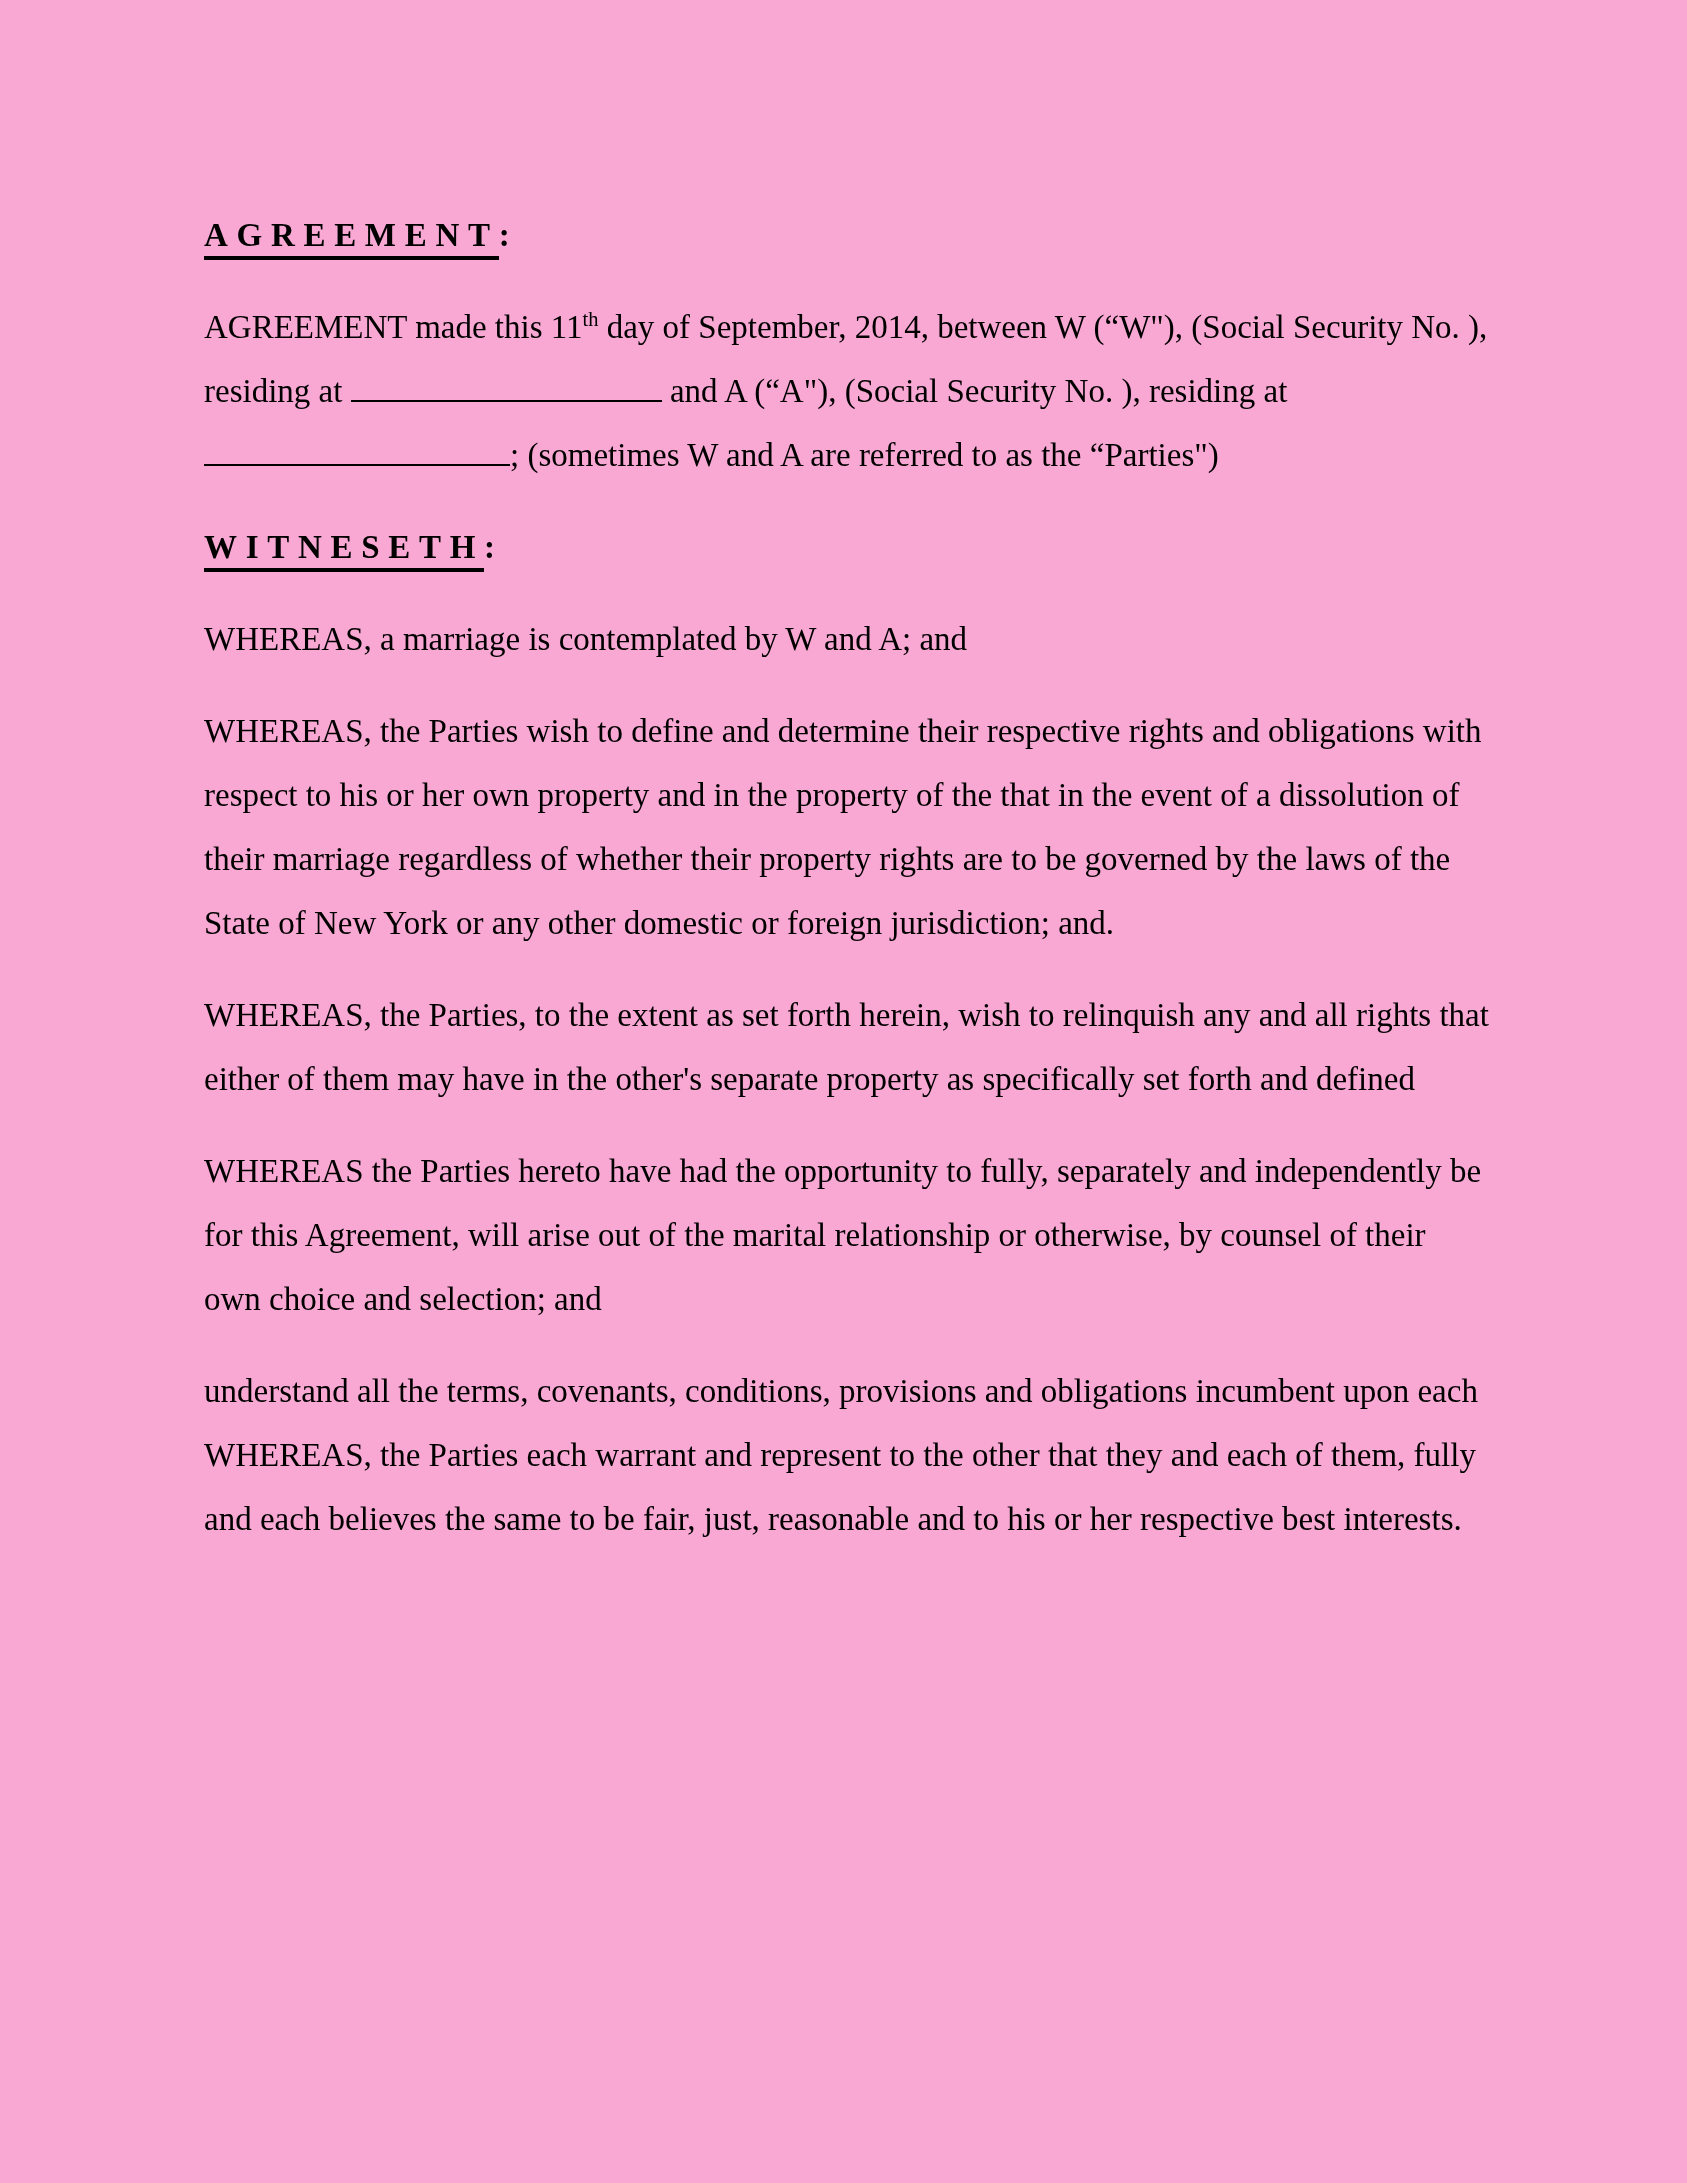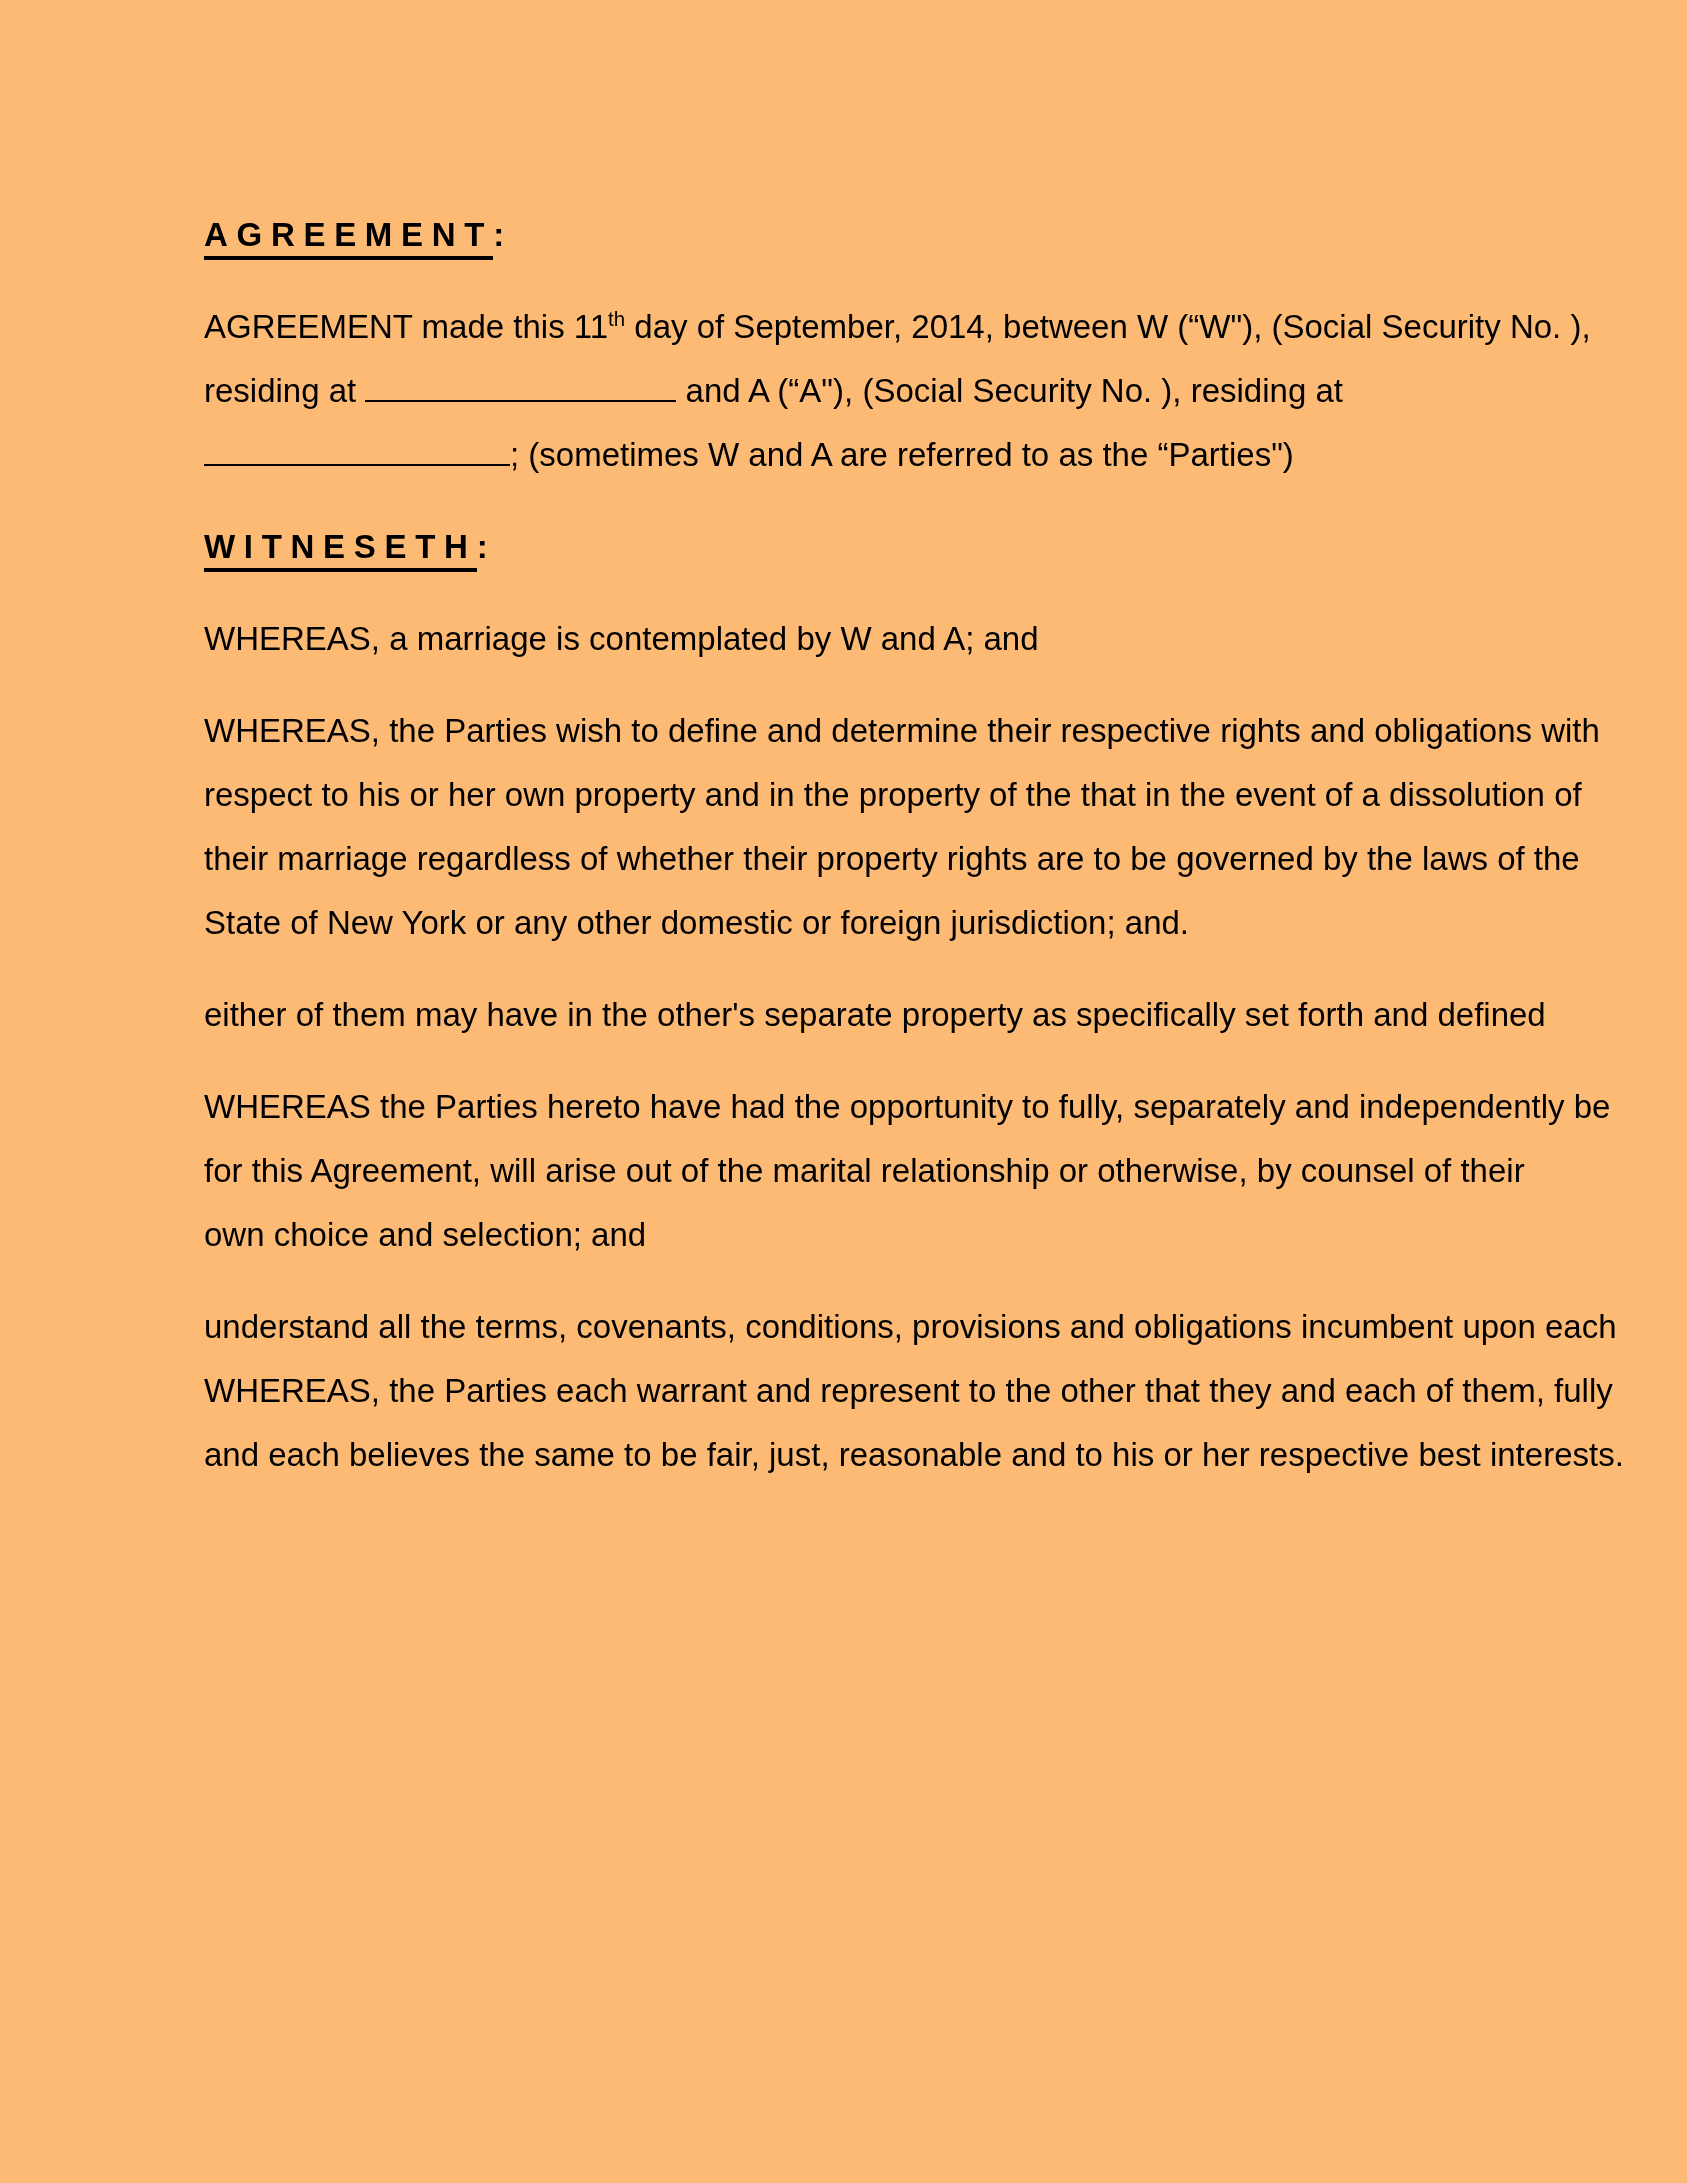--- a/index.html
+++ b/index.html
@@ -4,22 +4,22 @@
 <style>
   html, body {
     margin: 0;
     padding: 0;
     background: #ffffff;
   }
   .page {
     position: relative;
     width: 1687px;
     height: 2184px;
-    background: #fdba74;
-    font-family: Liberation Sans, sans-serif;
+    background: #f9a8d4;
+    font-family: Liberation Serif, serif;
     color: #000000;
     overflow: hidden;
   }
   .content {
     position: absolute;
     left: 204px;
     top: 203px;
     width: 1284px;
   }
   .para {
@@ -85,20 +85,21 @@
     </div>
 
     <div class="para">
       <div class="line">WHEREAS, the Parties wish to define and determine their respective rights and obligations with</div>
       <div class="line">respect to his or her own property and in the property of the that in the event of a dissolution of</div>
       <div class="line">their marriage regardless of whether their property rights are to be governed by the laws of the</div>
       <div class="line">State of New York or any other domestic or foreign jurisdiction; and.</div>
     </div>
 
     <div class="para">
+      <div class="line">WHEREAS, the Parties, to the extent as set forth herein, wish to relinquish any and all rights that</div>
       <div class="line">either of them may have in the other's separate property as specifically set forth and defined</div>
     </div>
 
     <div class="para">
       <div class="line">WHEREAS the Parties hereto have had the opportunity to fully, separately and independently be</div>
       <div class="line">for this Agreement, will arise out of the marital relationship or otherwise, by counsel of their</div>
       <div class="line">own choice and selection; and</div>
     </div>
 
     <div class="para">

